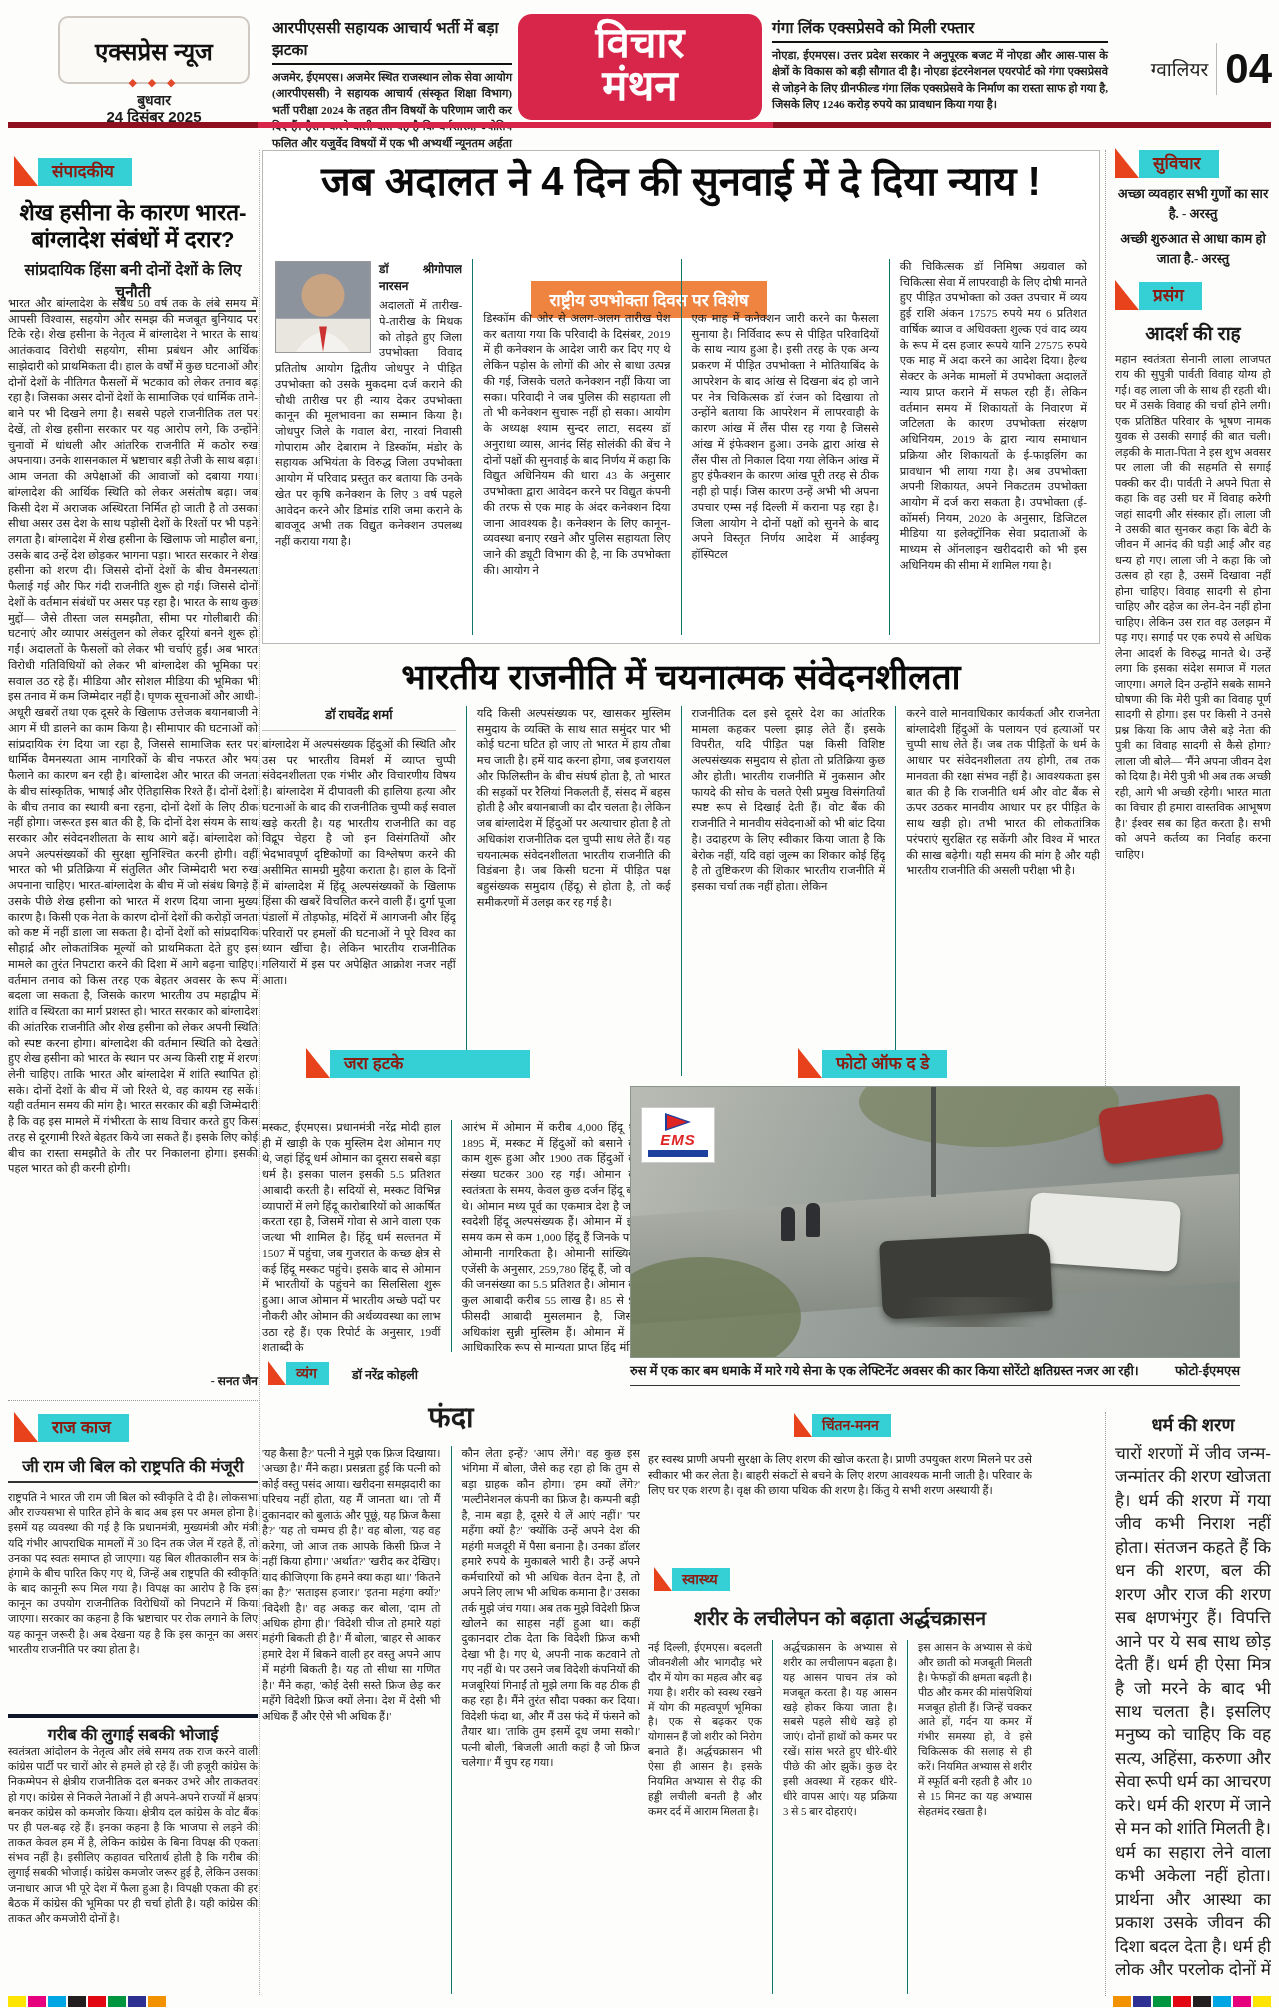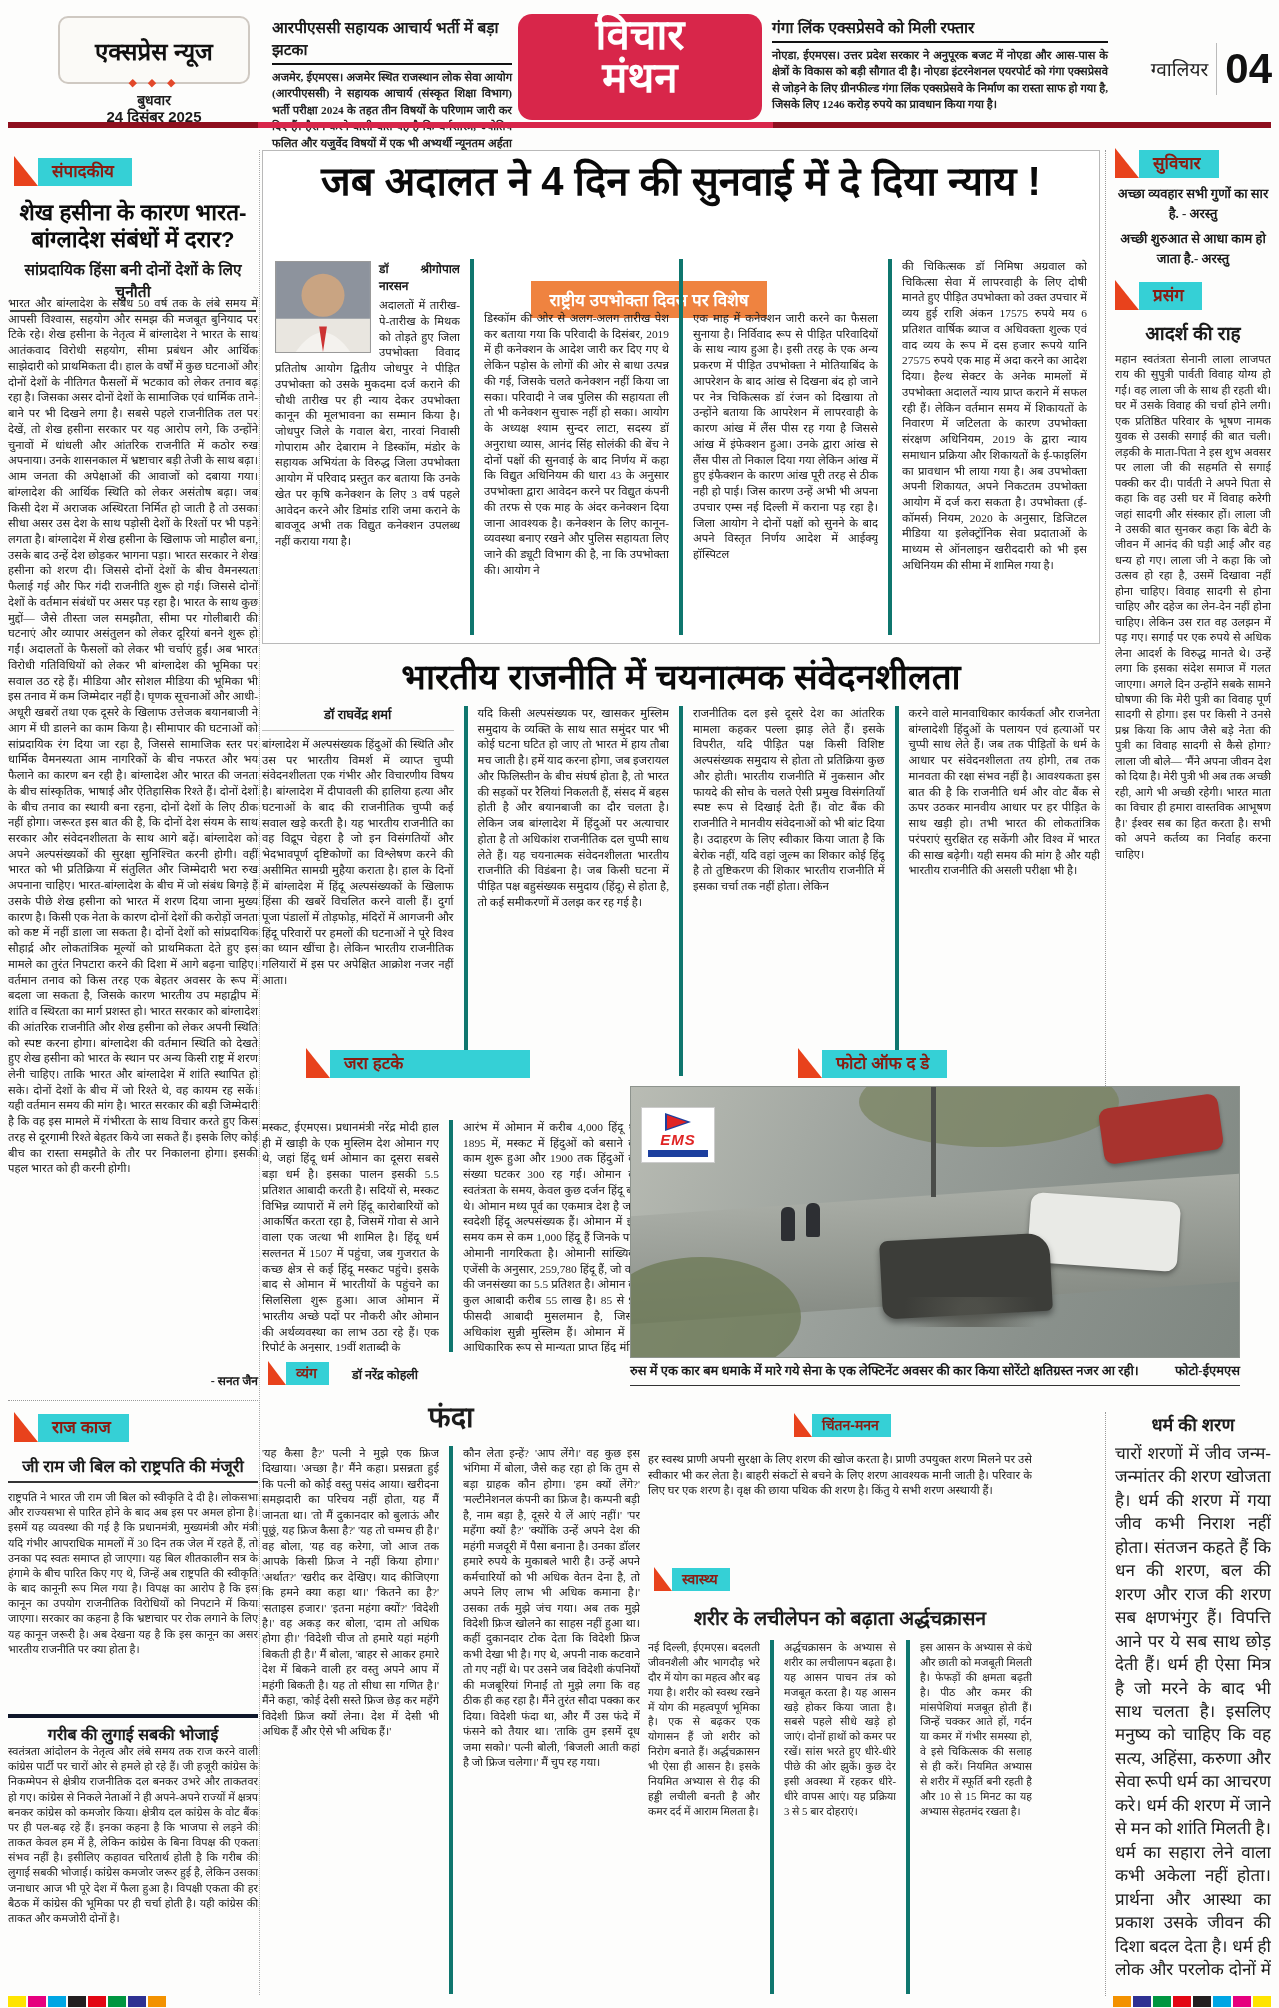--- a/index.html
+++ b/index.html
@@ -26,21 +26,21 @@
   .brief-h { font-family:"Liberation Sans",sans-serif; font-weight:bold; font-size:15.5px;
     border-bottom:2px solid #111; padding-bottom:3px; margin-bottom:4px; }
   .brief-b { font-size:11.3px; line-height:1.45; text-align:justify; color:#222; font-weight:bold;}
   .brief1 { left:272px; width:240px; }
   .brief2 { left:772px; width:336px; }
 
   .masthead { position:absolute; left:518px; top:14px; width:244px; height:106px;
     background:#d8264a; border-radius:14px; overflow:hidden;
     display:flex; flex-direction:column; align-items:center; justify-content:flex-start;
     color:#fff; font-family:"Liberation Sans",sans-serif; font-weight:bold;
-    font-size:42px; line-height:1.02; }
+    font-size:42px; line-height:1.02; padding-top:8px; }
 
   .cityblock { position:absolute; left:1138px; top:38px; width:134px; height:62px;
     display:flex; align-items:center; justify-content:flex-end; gap:8px;
     font-family:"Liberation Sans",sans-serif; }
   .cityname { font-size:19px; color:#222; }
   .citydiv { width:1px; height:52px; background:#bbb; }
   .pagenum { font-size:42px; font-weight:bold; color:#111; }
 
   .toprule { position:absolute; left:8px; top:122px; width:1263px; height:6px;
     background:linear-gradient(90deg,#8f101f 0 250px,#d8264a 250px 765px,#8f101f 765px 100%); }
@@ -51,21 +51,21 @@
     padding:5px 18px 6px 14px; line-height:1; }
   .sec-label::before { content:""; position:absolute; left:-24px; bottom:0;
     width:0; height:0; border-right:24px solid transparent; border-bottom:30px solid #e8421c; }
   .sec-label.small { font-size:14px; padding:4px 12px 5px 10px; }
   .sec-label.small::before { border-right-width:18px; border-bottom-width:24px; left:-18px; }
 
   
   .body-txt { font-size:11.4px; line-height:1.38; text-align:justify; color:#1b1b1b; overflow:hidden; }
   .cols { display:flex; }
   .cols > .col { flex:1; overflow:hidden; }
-  .cols > .col + .col { border-left:4px solid #0f766e; padding-left:10px; margin-left:10px; }
+  .cols > .col + .col { border-left:1px solid #0f766e; padding-left:10px; margin-left:10px; }
 
   
   .ed-head { position:absolute; left:10px; top:200px; width:246px; text-align:center;
     font-family:"Liberation Sans",sans-serif; font-weight:bold; font-size:22.5px; line-height:1.18; color:#0d0d0d;}
   .ed-sub { position:absolute; left:10px; top:258px; width:246px; text-align:center;
     font-family:"Liberation Sans",sans-serif; font-weight:bold; font-size:15.5px;
     border-bottom:2px solid #444; padding-bottom:8px; }
   .ed-body { position:absolute; left:8px; top:296px; width:250px; height:1074px; }
   .ed-sign { position:absolute; left:8px; top:1372px; width:250px; text-align:right;
     font-weight:bold; font-size:12px; }

